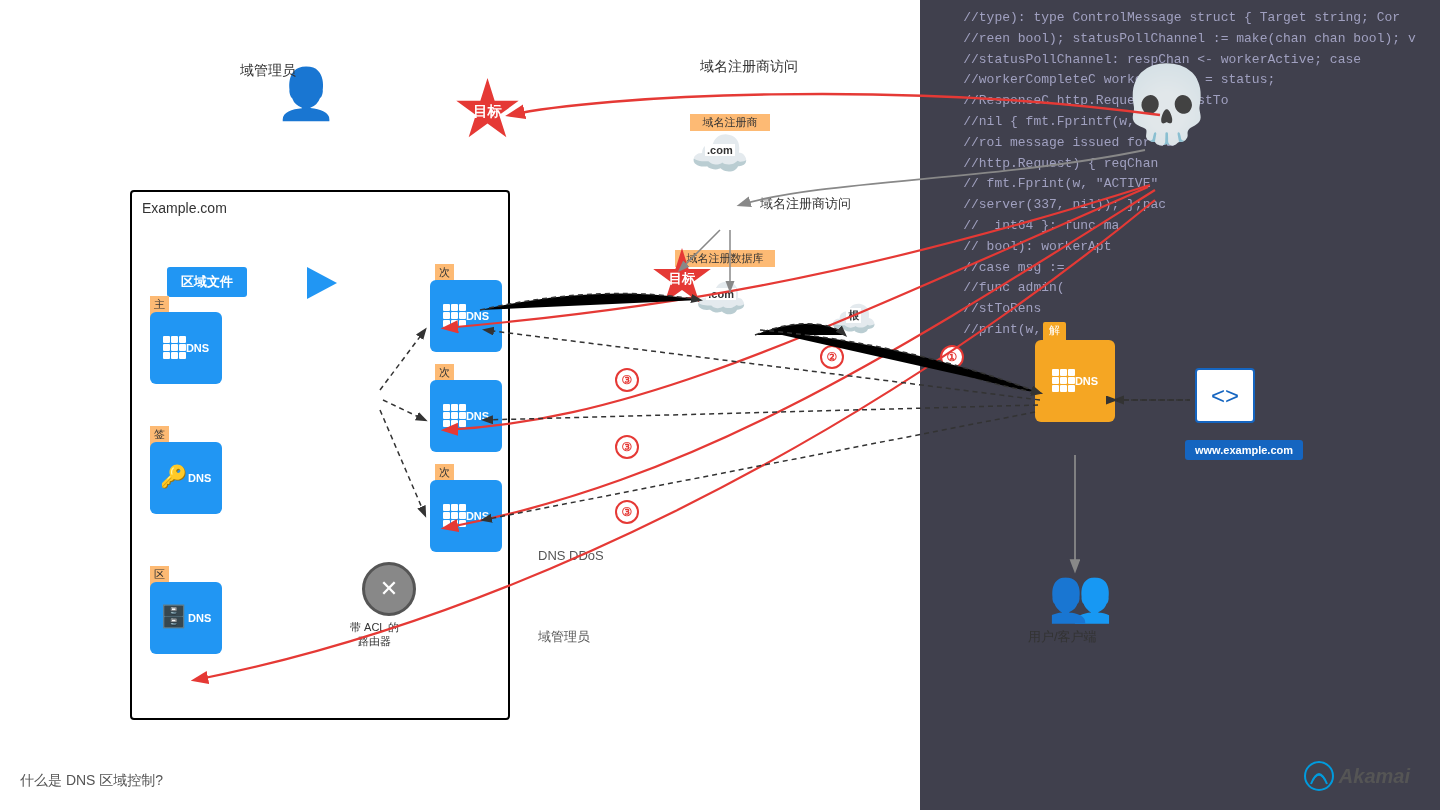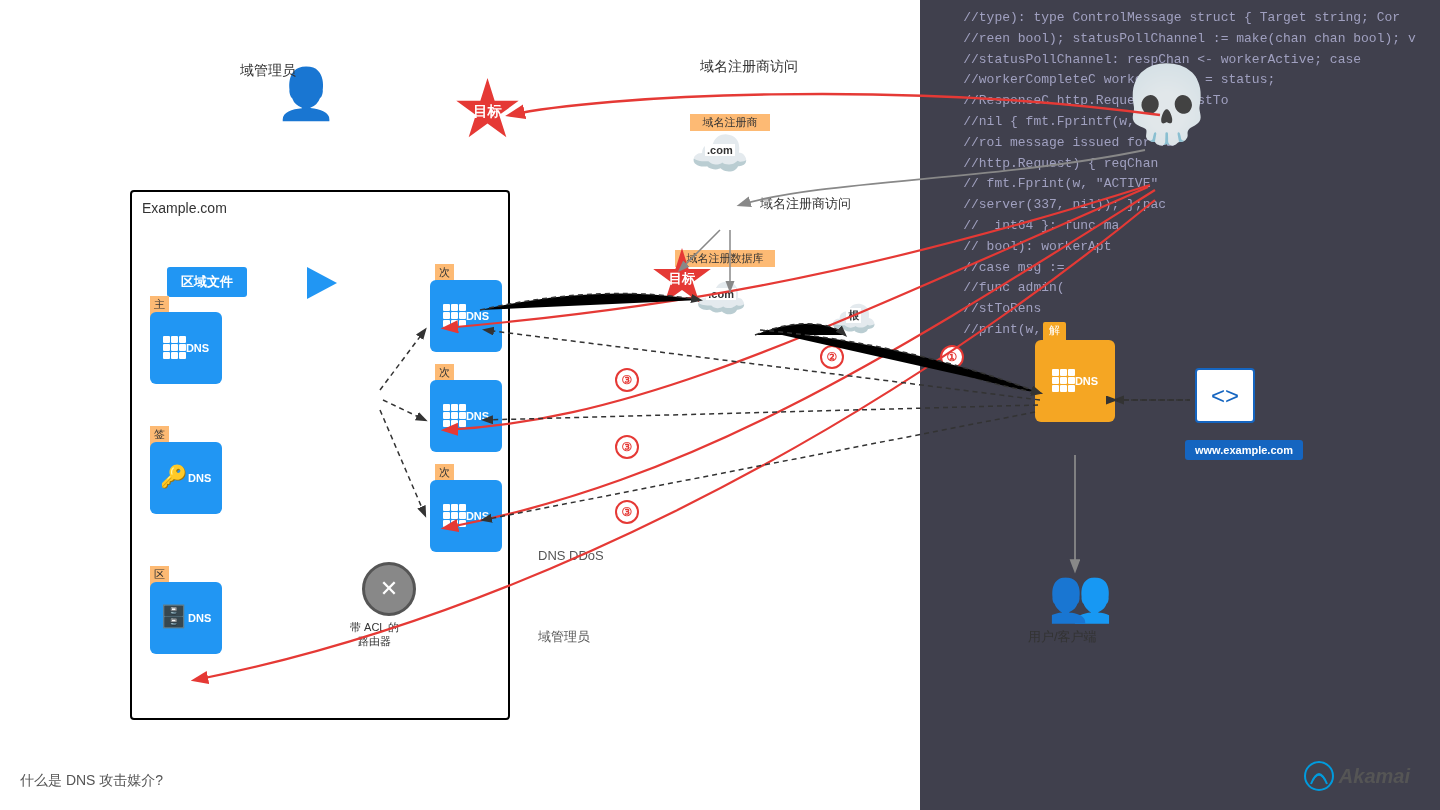--- a/index.html
+++ b/index.html
@@ -479,21 +479,21 @@
 
   <div class="www-box" style="left:1185px; top:440px;">www.example.com</div>
 
   <div style="position:absolute; left:1048px; top:565px; font-size:52px; color:#444;">👥</div>
   <div class="diagram-label" style="left:1028px; top:628px; font-size:13px;">用户/客户端</div>
 
   <div class="diagram-label" style="left:538px; top:548px; font-size:13px; color:#555;">DNS DDoS</div>
 
   <div class="diagram-label" style="left:538px; top:628px; font-size:13px; color:#555;">域管理员</div>
 
-  <div class="bottom-title">什么是 DNS 攻击媒介?</div>
+  <div class="bottom-title">什么是 DNS 区域控制?</div>
 
   <div class="akamai-logo">
     <svg width="32" height="32" viewBox="0 0 32 32">
       <circle cx="16" cy="16" r="14" fill="none" stroke="#009bde" stroke-width="2"></circle>
       <path d="M 8 24 Q 16 4 24 24" stroke="#009bde" stroke-width="2" fill="none"></path>
       <path d="M 10 20 Q 16 10 22 20" stroke="#009bde" stroke-width="1.5" fill="none"></path>
     </svg>
     <span style="font-size:20px; color:#555; font-style:italic; font-weight:bold;">Akamai</span>
   </div>
 

